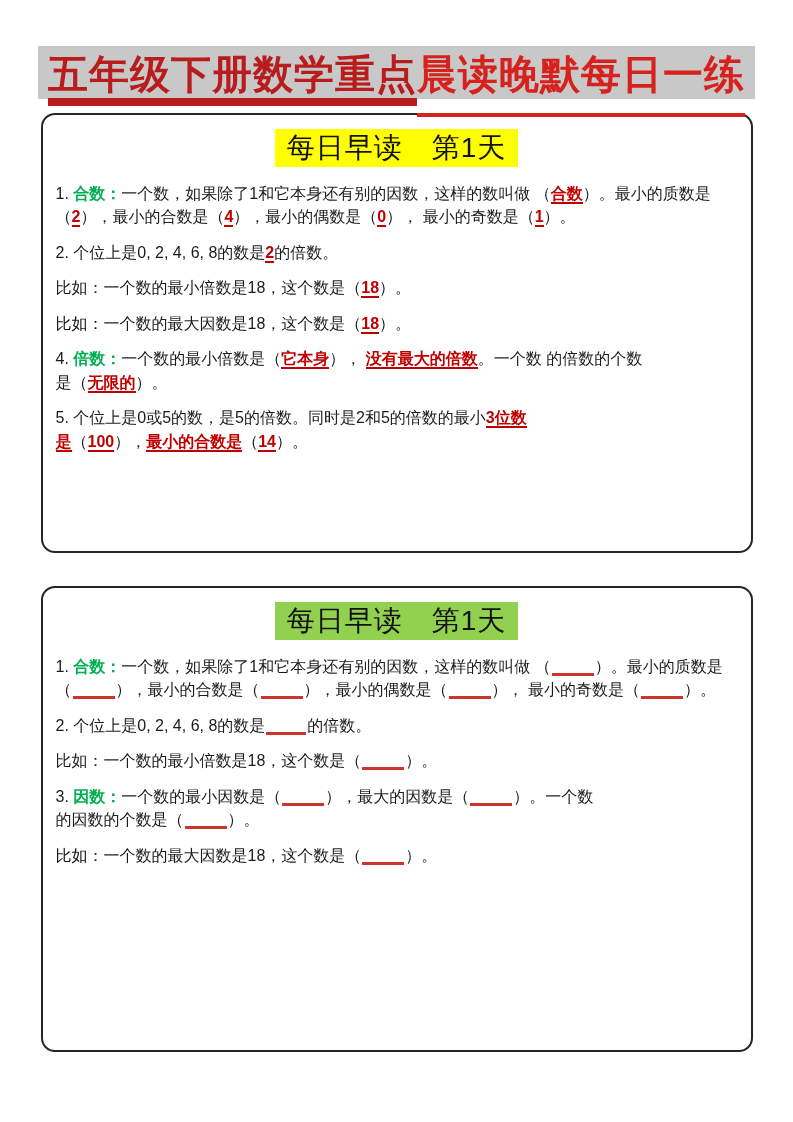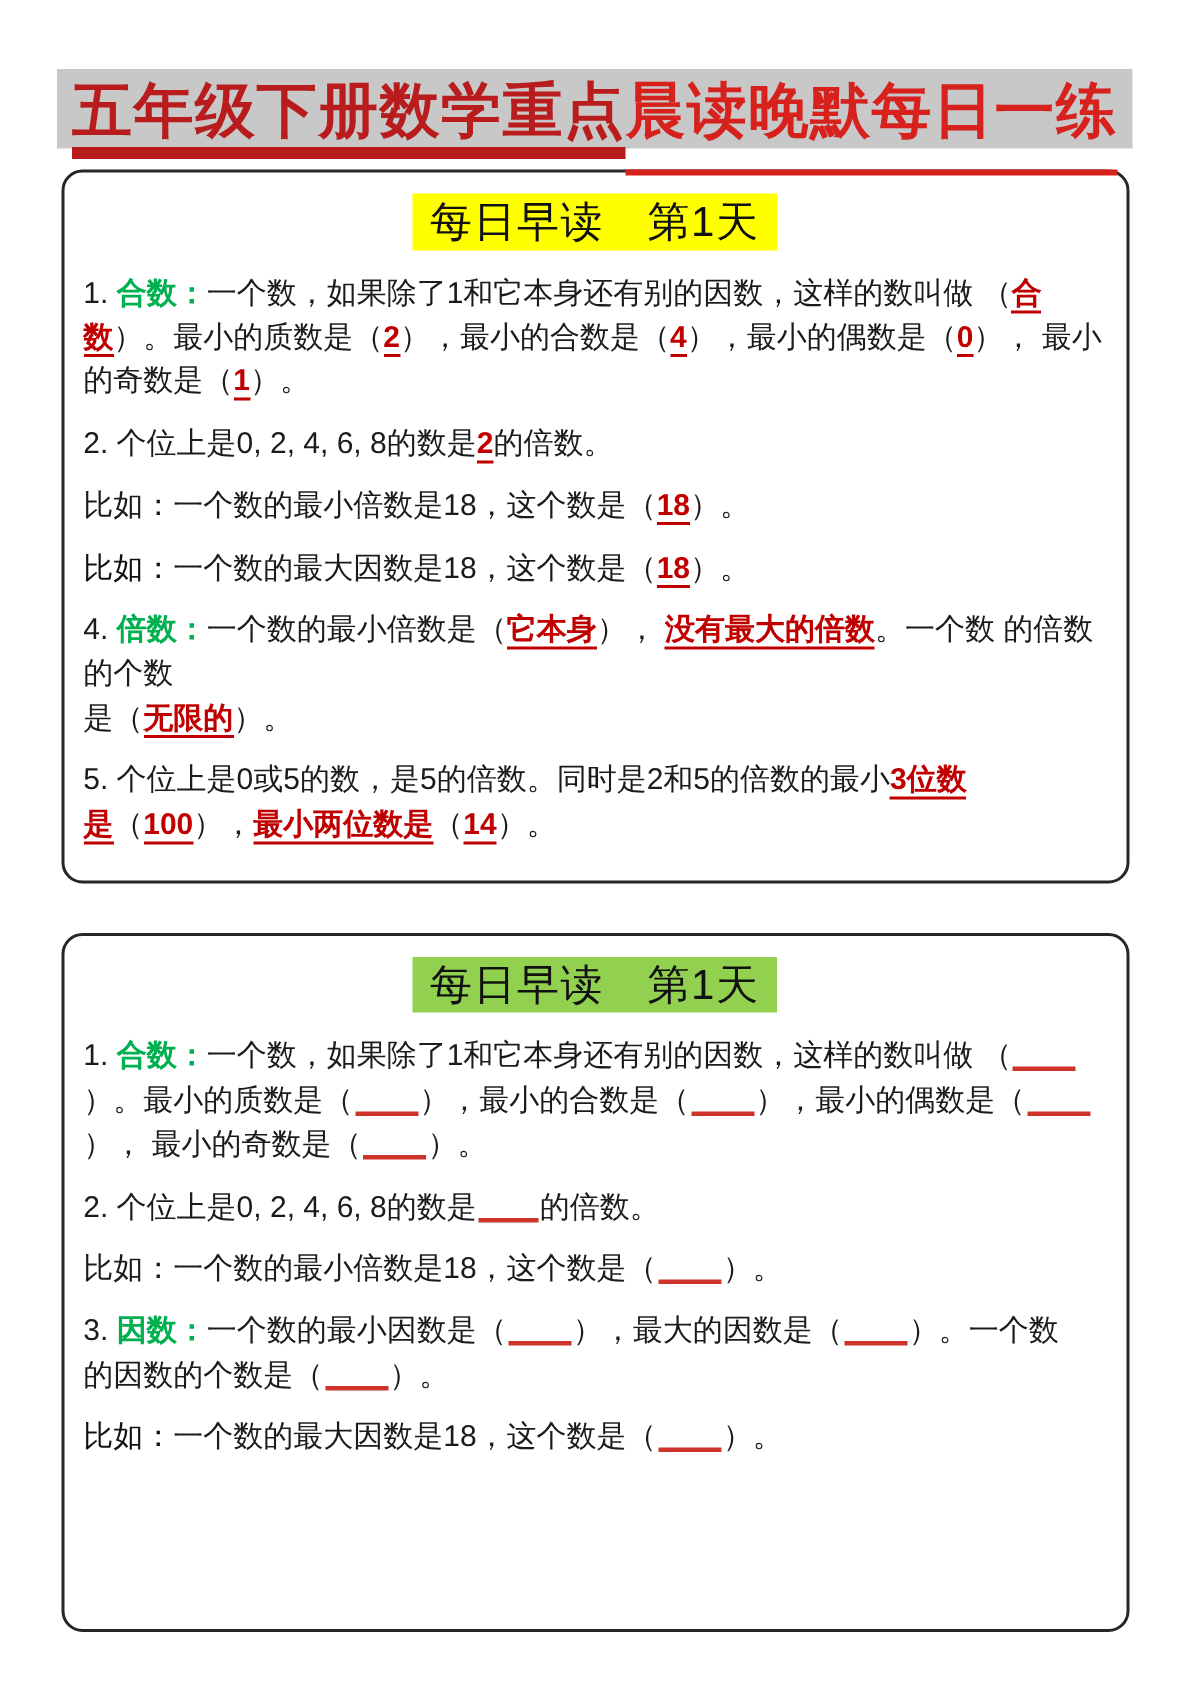--- a/index.html
+++ b/index.html
@@ -31,21 +31,21 @@
   .card2{margin-top:33px;min-height:466px;}
   .card-title{text-align:center;margin-bottom:15px;}
   .hl{
     display:inline-block;font-size:28px;font-weight:normal;
     padding:2px 12px;line-height:1.2;color:#111111;letter-spacing:1px;
   }
   .hl-yellow{background:#ffff00;}
   .hl-green{background:#92d050;}
 
   
-  .para{margin:0 0 12px 0;font-size:20px;line-height:1.47;}
+  .para{margin:0 0 12px 0;font-size:16px;line-height:1.47;}
   .g{color:#00b050;font-weight:bold;}
   .r{color:#c00000;font-weight:bold;border-bottom:2px solid #c00000;padding-bottom:0;}
   .b{font-weight:normal;color:#111111;}
   .blank{
     display:inline-block;height:1em;
     border-bottom:3px solid #ce342a;
     vertical-align:-4px;margin:0 1px;
   }
 </style>
 </head>
@@ -59,21 +59,21 @@
 
   <div class="card">
     <div class="card-title">
       <span class="hl hl-yellow">每日早读　第1天</span>
     </div>
     <p class="para"><span>1. </span><span class="g">合数：</span><span>一个数，如果除了1和它本身还有别的因数，这样的数叫做 （</span><span class="r">合数</span><span>）。最小的质数是（</span><span class="r">2</span><span>），最小的合数是（</span><span class="r">4</span><span>），最小的偶数是（</span><span class="r">0</span><span>）， 最小的奇数是（</span><span class="r">1</span><span>）。</span></p>
     <p class="para"><span>2. 个位上是0, 2, 4, 6, 8的数是</span><span class="r">2</span><span>的倍数。</span></p>
     <p class="para"><span>比如：一个数的最小倍数是18，这个数是（</span><span class="r">18</span><span>）。</span></p>
     <p class="para"><span class="b">比如：</span><span>一个数的最大因数是18，这个数是（</span><span class="r">18</span><span>）。</span></p>
     <p class="para"><span>4. </span><span class="g">倍数：</span><span>一个数的最小倍数是（</span><span class="r">它本身</span><span>）， </span><span class="r">没有最大的倍数</span><span>。一个数 的倍数的个数</span><br><span>是（</span><span class="r">无限的</span><span>）。</span></p>
-    <p class="para"><span>5. 个位上是0或5的数，是5的倍数。同时是2和5的倍数的最小</span><span class="r">3位数</span><br><span class="r">是</span><span>（</span><span class="r">100</span><span>），</span><span class="r">最小两位数是</span><span>（</span><span class="r">14</span><span>）。</span></p>
+    <p class="para"><span>5. 个位上是0或5的数，是5的倍数。同时是2和5的倍数的最小</span><span class="r">3位数</span><br><span class="r">是</span><span>（</span><span class="r">100</span><span>），</span><span class="r">最小的合数是</span><span>（</span><span class="r">14</span><span>）。</span></p>
   </div>
 
   <div class="card card2">
     <div class="card-title">
       <span class="hl hl-green">每日早读　第1天</span>
     </div>
     <p class="para"><span>1. </span><span class="g">合数：</span><span>一个数，如果除了1和它本身还有别的因数，这样的数叫做 （</span><span class="blank" style="width: 42px;"></span><span>）。最小的质数是（</span><span class="blank" style="width: 42px;"></span><span>），最小的合数是（</span><span class="blank" style="width: 42px;"></span><span>），最小的偶数是（</span><span class="blank" style="width: 42px;"></span><span>）， 最小的奇数是</span><span>（</span><span class="blank" style="width: 42px;"></span><span>）。</span></p>
     <p class="para"><span>2. 个位上是0, 2, 4, 6, 8的数是</span><span class="blank" style="width: 40px;"></span><span>的倍数。</span></p>
     <p class="para"><span>比如：一个数的最小倍数是18，这个数是（</span><span class="blank" style="width: 42px;"></span><span>）。</span></p>
     <p class="para"><span>3. </span><span class="g">因数：</span><span>一个数的最小因数是（</span><span class="blank" style="width: 42px;"></span><span>），最大的因数是（</span><span class="blank" style="width: 42px;"></span><span>）。一个数</span><br><span>的因数的个数是（</span><span class="blank" style="width: 42px;"></span><span>）。</span></p>

